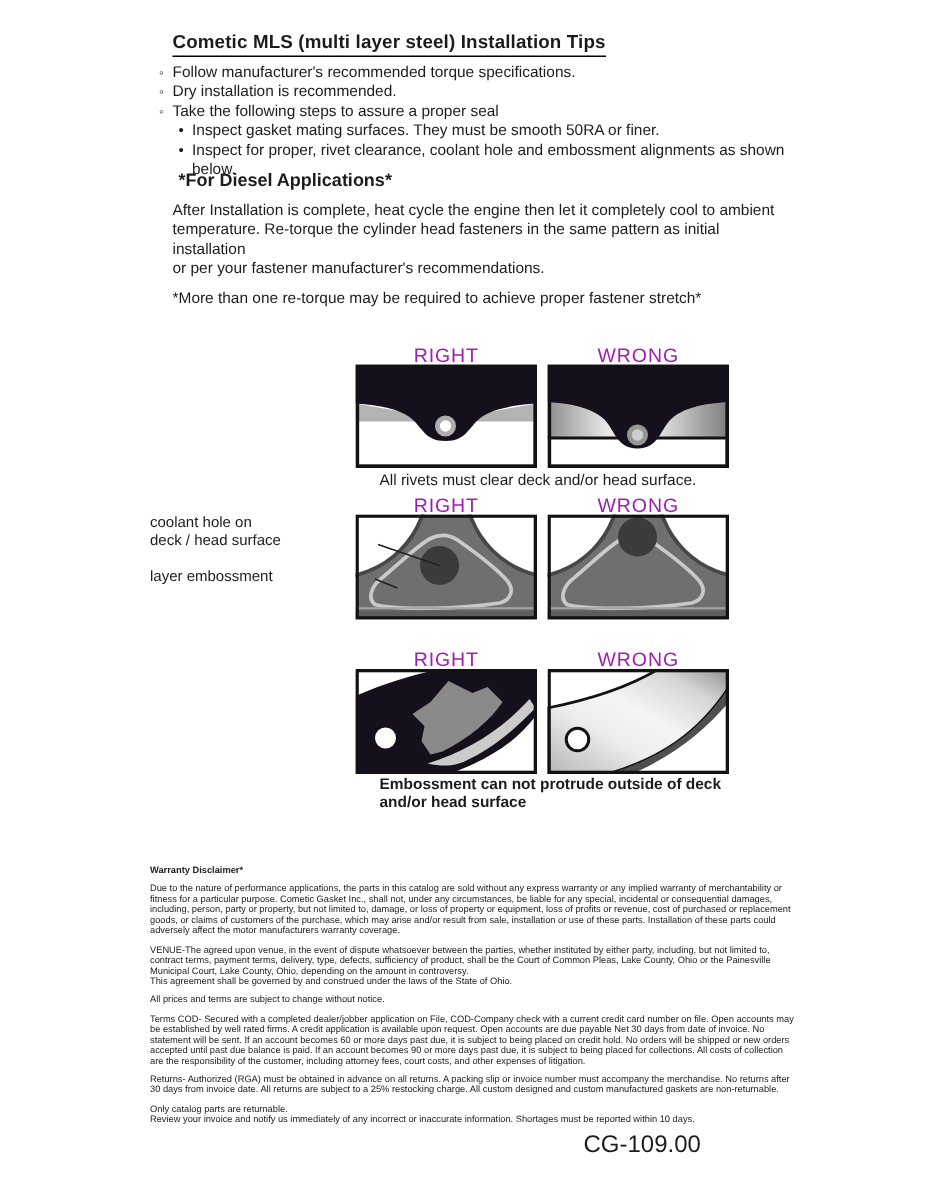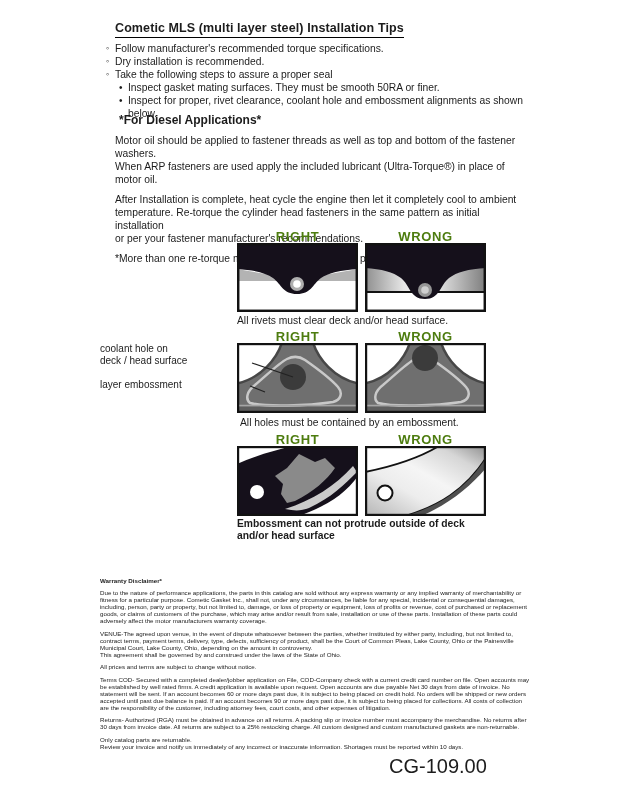--- a/index.html
+++ b/index.html
@@ -24,38 +24,38 @@
   .tip-row .marker { width:9px; flex:0 0 9px; font-size:9px; }
   .tip-row.sub { padding-left:13px; }
   .tip-row.sub .marker { width:9px; font-size:10px; }
 
   
   .diesel { left:115px; top:114px; width:412px; font-size:10.3px; line-height:13px; }
   .diesel h2 { margin:0 0 7px 4px; font-size:12px; font-weight:bold; }
   .diesel p { margin:0 0 7px 0; white-space:pre-line; }
 
   
-  .hdr-row { display:flex; gap:7px; width:249px; font-size:13px; letter-spacing:0.6px; color:#4d7c0f;font-weight:bold; }
+  .hdr-row { display:flex; gap:7px; width:249px; font-size:13px; letter-spacing:0.6px; color:#a21caf; }
   .hdr-row span { width:121px; text-align:center; }
   .box-row { display:flex; gap:7px; }
   .dbox { width:121px; height:69px; display:block; }
   .dbox2 { width:121px; height:70px; display:block; }
-  .caption { font-size:10.3px; line-height:12px; white-space:pre-line; color:#1c1c1c; }
+  .caption { font-size:10.3px; line-height:12px; white-space:pre-line; color:#1c1c1c;margin-left:16px; }
 
   
   .callout { left:100px; top:343px; width:150px; text-align:left; font-size:10px; line-height:11.5px; }
   .callout .lbl2 { margin-top:13px; }
   .leader-svg { left:100px; top:330px; pointer-events:none; }
 
   
   .legal { left:100px; top:577px; width:516px; font-size:6.2px; line-height:7px; color:#222; }
   .legal h3 { margin:0 0 5px 0; font-size:6.2px; font-weight:bold; }
   .legal p { margin:0 0 5.5px 0; white-space:pre-line; }
 
-  .part-code { left:389px; top:755px; font-size:20px; color:#1c1c1c; }
+  .part-code { left:389px; top:755px; font-size:16px; color:#1c1c1c; }
 </style>
 </head>
 <body>
 
 <div class="page">
 
   <div class="abs doc-title">Cometic MLS (multi layer steel) Installation Tips</div>
 
   <div class="abs tips">
     <div class="tip-row">
@@ -75,22 +75,20 @@
       <span>Inspect gasket mating surfaces.  They must be smooth 50RA or finer.</span>
     </div>
     <div class="tip-row sub">
       <span class="marker">•</span>
       <span>Inspect for proper, rivet clearance, coolant hole and embossment alignments as shown below.</span>
     </div>
   </div>
 
   <div class="abs diesel">
     <h2>*For Diesel Applications*</h2>
-    <p>Motor oil should be applied to fastener threads as well as top and bottom of the fastener washers.
-When ARP fasteners are used apply the included lubricant (Ultra-Torque®) in place of motor oil.</p>
     <p>After Installation is complete, heat cycle the engine then let it completely cool to ambient
 temperature. Re-torque the cylinder head fasteners in the same pattern as initial installation
 or per your fastener manufacturer's recommendations.</p>
     <p>*More than one re-torque may be required to achieve proper fastener stretch*</p>
   </div>
 
   <div class="abs hdr-row" style="left:237px; top:229px;">
     <span>RIGHT</span>
     <span>WRONG</span>
   </div>
@@ -143,21 +141,20 @@
       <rect x="0" y="0" width="121" height="70" fill="#6f6f6f"></rect>
       <circle cx="-14" cy="-20" r="62" fill="#ffffff" stroke="#474747" stroke-width="2.5"></circle>
       <circle cx="135" cy="-20" r="62" fill="#ffffff" stroke="#474747" stroke-width="2.5"></circle>
       <path d="M13,60 C8,56 10,48 18,42 C30,32 42,20 50,16 C56,13 62,13 68,17 C78,24 94,36 101,44 C106,50 104,57 96,59 C70,63 28,64 13,60 Z" fill="none" stroke="#c9c9c9" stroke-width="2.5"></path>
       <circle cx="60" cy="15" r="13" fill="#3b3b3b"></circle>
       <line x1="0" y1="62.5" x2="121" y2="62.5" stroke="#a5a5a5" stroke-width="1.4"></line>
       <rect x="0" y="64" width="121" height="6" fill="#5e5e5e"></rect>
       <rect x="1.1" y="1.1" width="118.8" height="67.8" fill="none" stroke="#121212" stroke-width="2.2"></rect>
     </svg>
   </div>
-  <div class="abs caption" style="left:240px; top:417px;">All holes must be contained by an embossment.</div>
 
   <div class="abs callout">
     <div>
       <div>coolant hole on</div>
       <div>deck / head surface</div>
     </div>
     <div class="lbl2">layer embossment</div>
   </div>
   <svg class="abs leader-svg" width="260" height="100">
     <line x1="152" y1="33" x2="193" y2="47" stroke="#222" stroke-width="1.1"></line>

